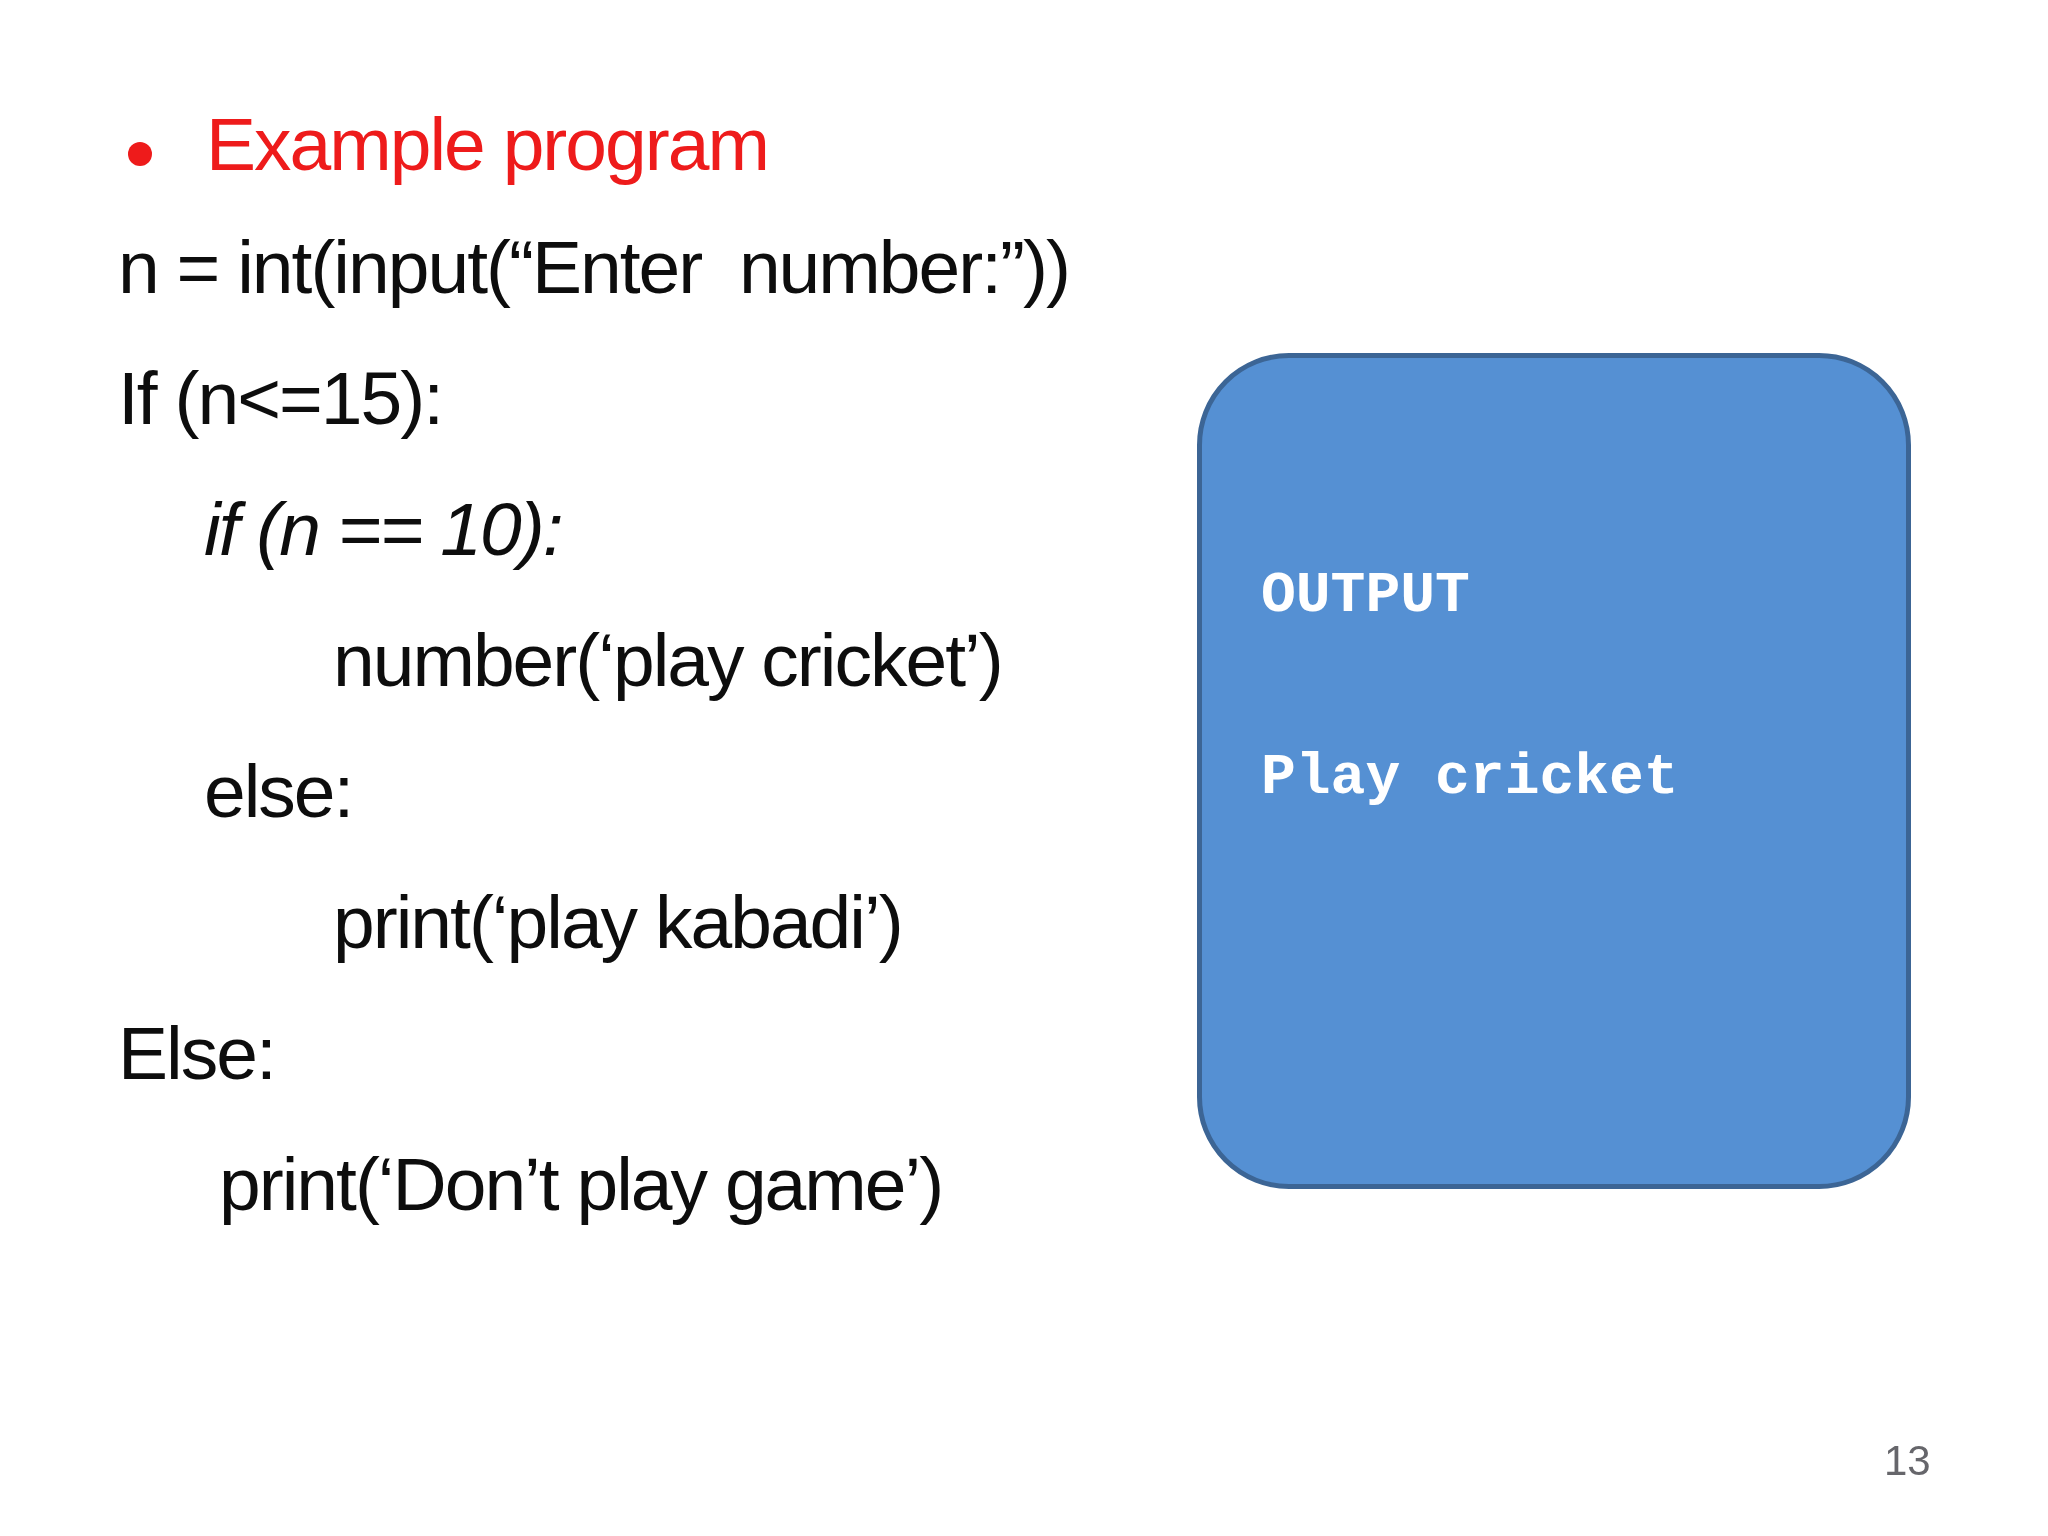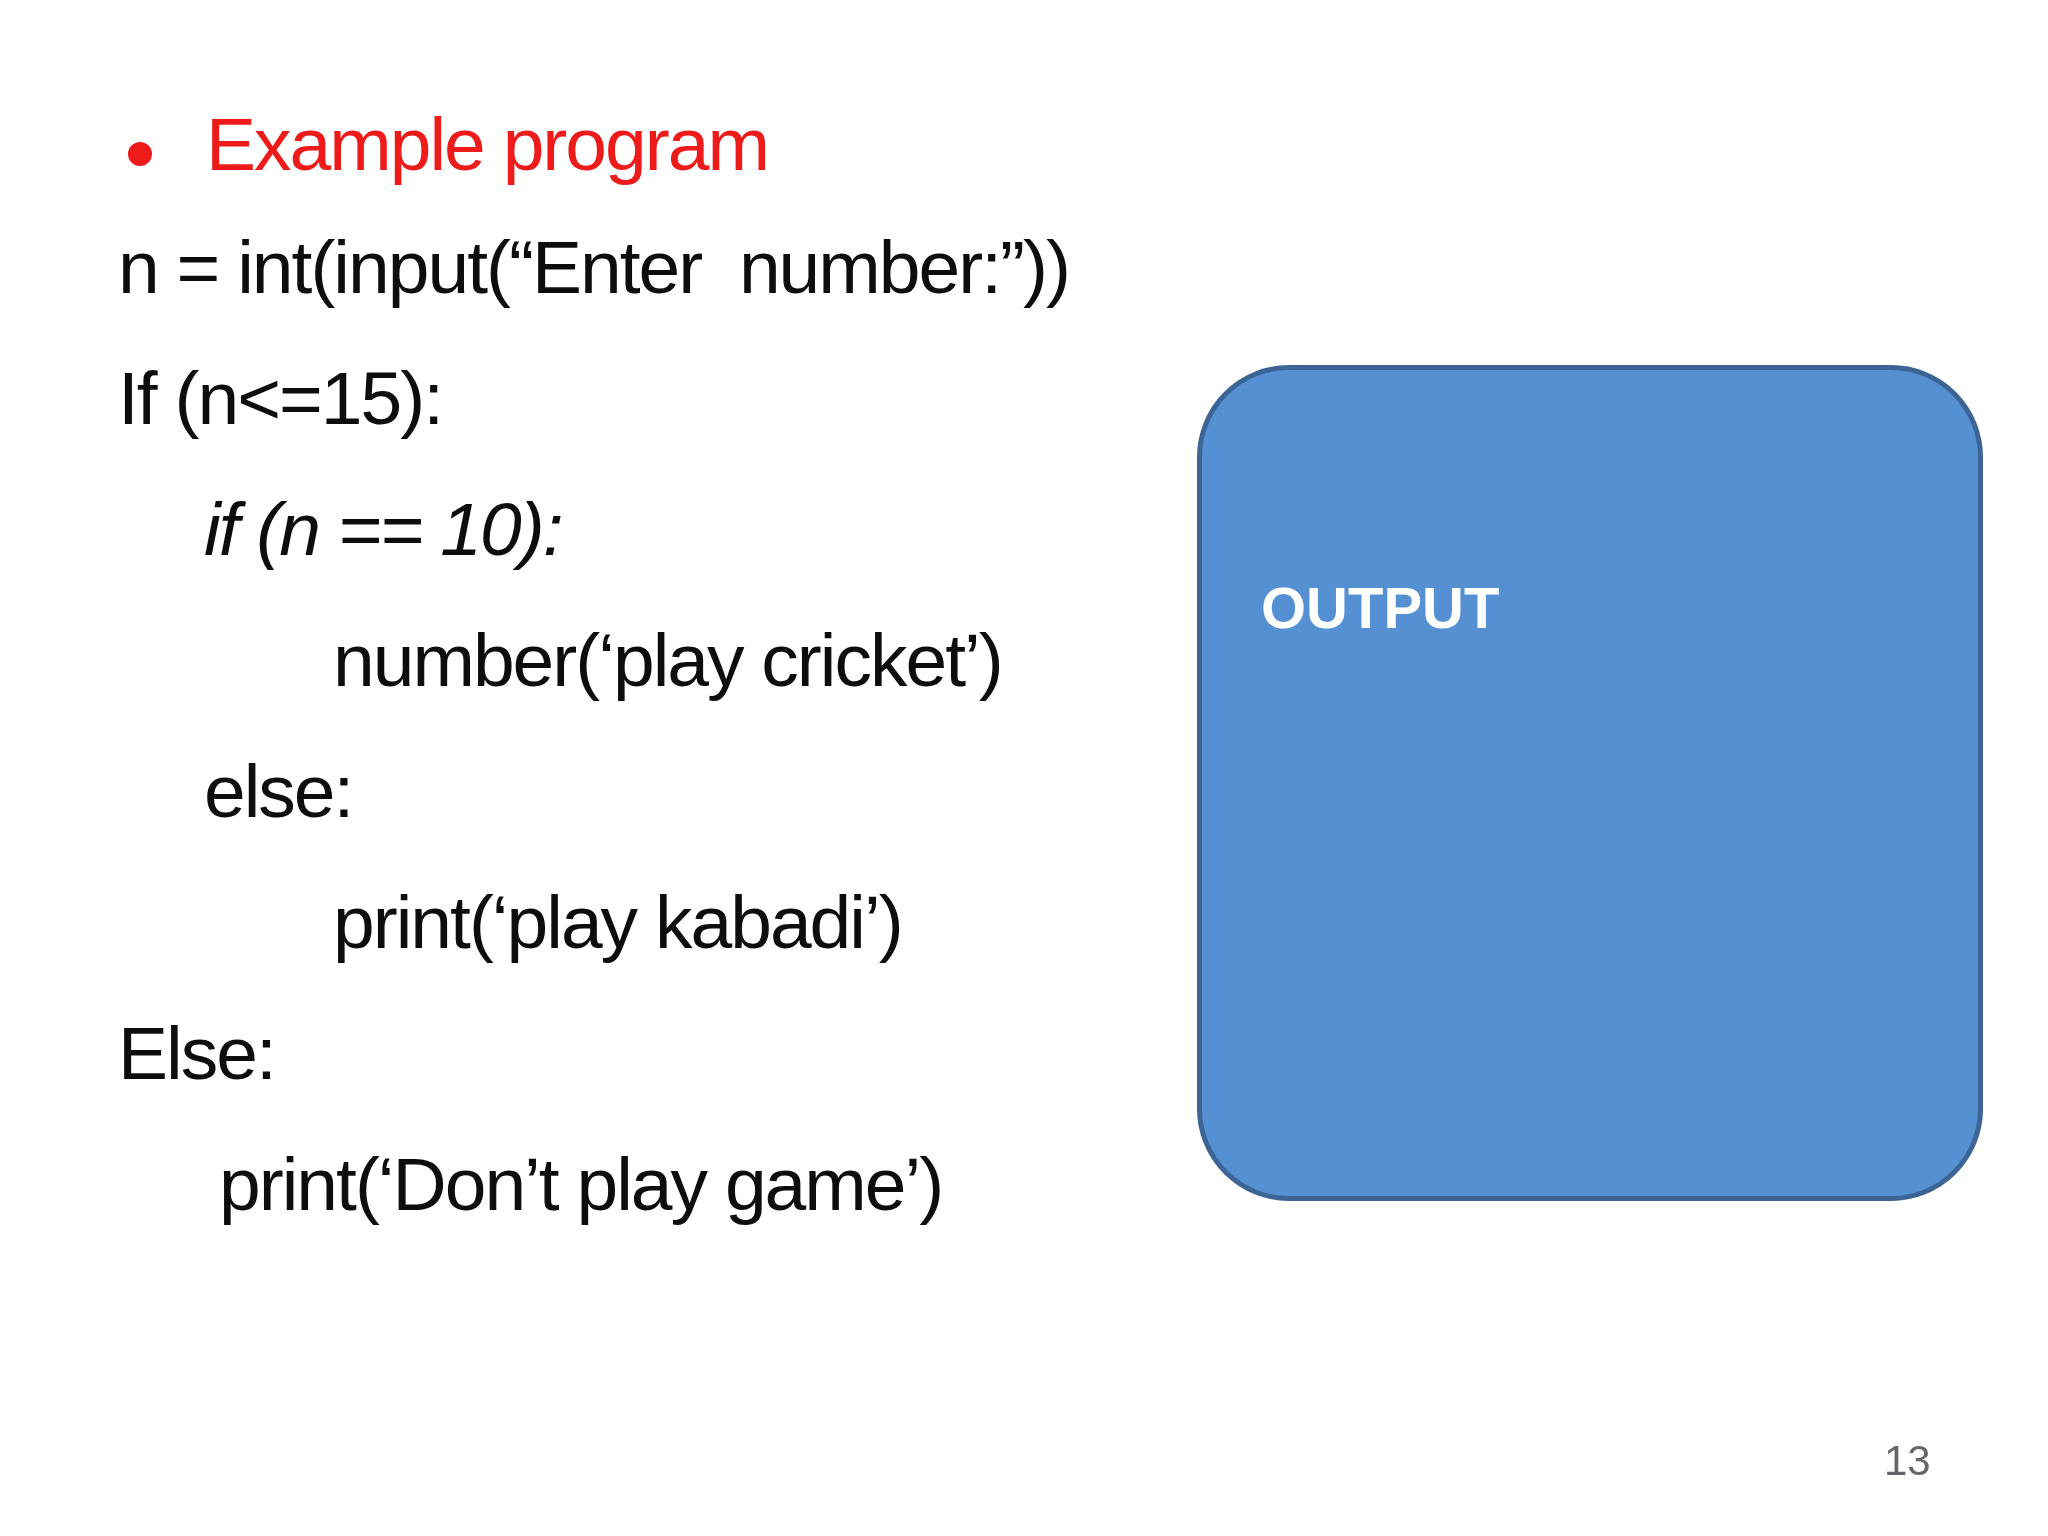--- a/index.html
+++ b/index.html
@@ -55,27 +55,28 @@
   .l4 { top: 612px; }
   .l5 { top: 743px; }
   .l6 { top: 874px; }
   .l7 { top: 1005px; }
   .l8 { top: 1136px; margin-left: 15px; }
 
   
   .output-box {
     position: absolute;
     left: 1197px;
-    top: 365px;
-    width: 786px;
+    top: 353px;
+    width: 714px;
     height: 836px;
     box-sizing: border-box;
     background: var(--box-fill, #5590d3);
     border: 5px solid var(--box-border, #3c6595);
     border-radius: 92px;
+    font-family: Liberation Mono, monospace;
   }
   .output-text {
     padding: 192px 40px 0 59px;
   }
   .output-line {
     font-size: 58px;
     font-weight: bold;
     line-height: 91px;
     color: var(--box-text, #ffffff);
     white-space: pre;
@@ -109,18 +110,19 @@
     <div class="code-line x2 l4">number(‘play cricket’)</div>
     <div class="code-line x1 l5">else:</div>
     <div class="code-line x2 l6">print(‘play kabadi’)</div>
     <div class="code-line x0 l7">Else:</div>
     <div class="code-line x1 l8">print(‘Don’t play game’)</div>
   </div>
 
   <div class="output-box">
     <div class="output-text">
       <div class="output-line">OUTPUT</div>
+      <div class="output-line gap">Play cricket</div>
     </div>
   </div>
 
   <div class="page-number">13</div>
 
 </div>
 
 </body></html>

